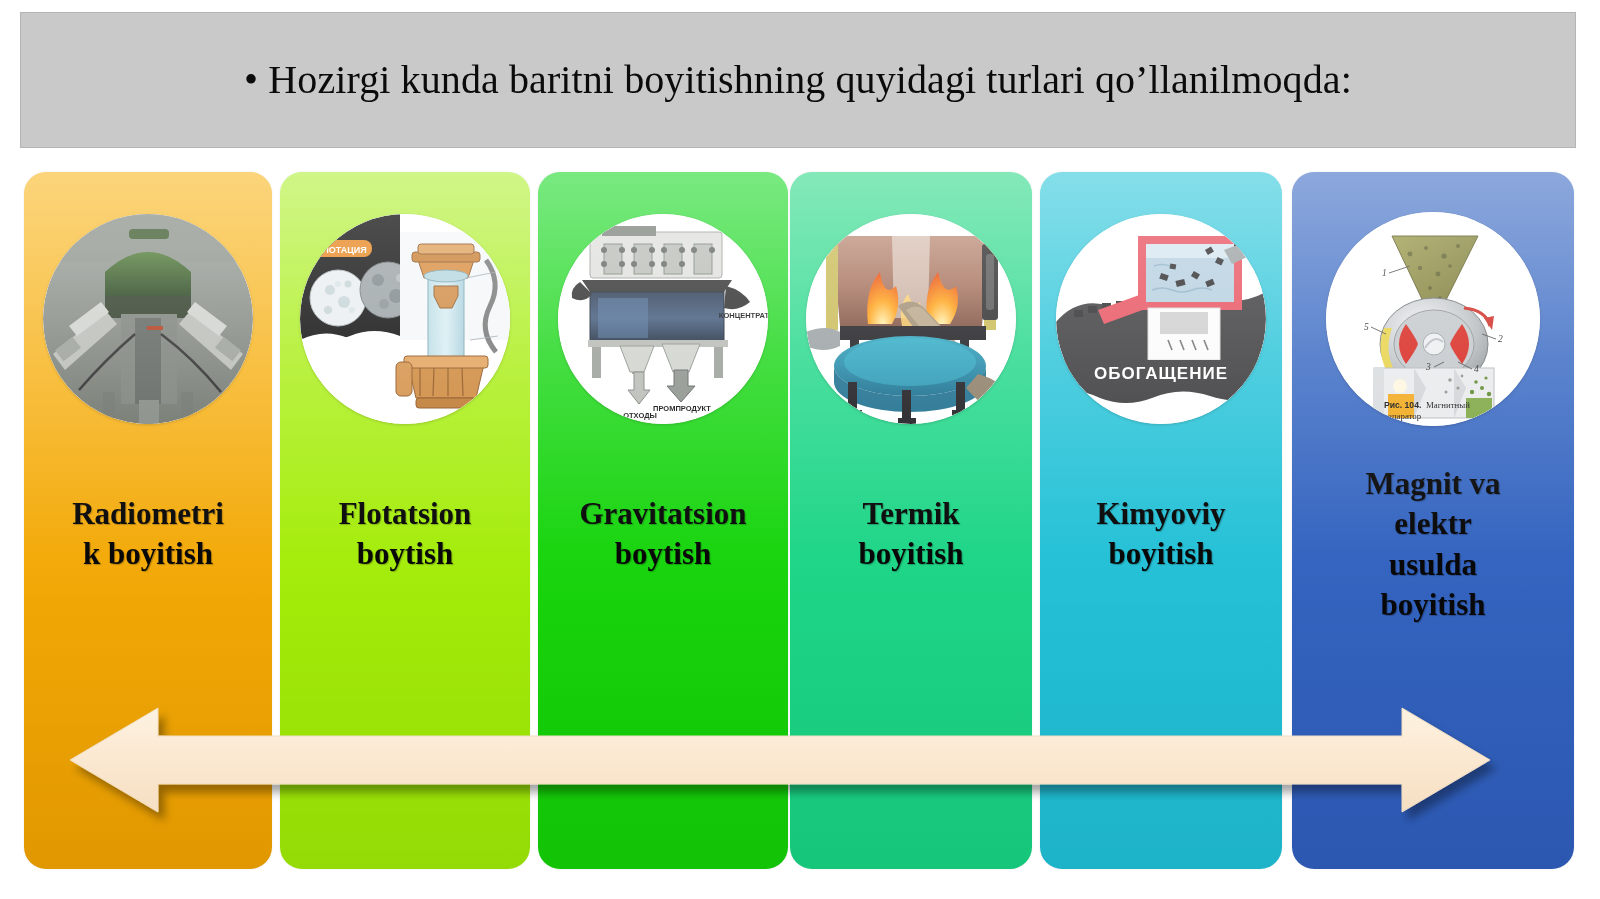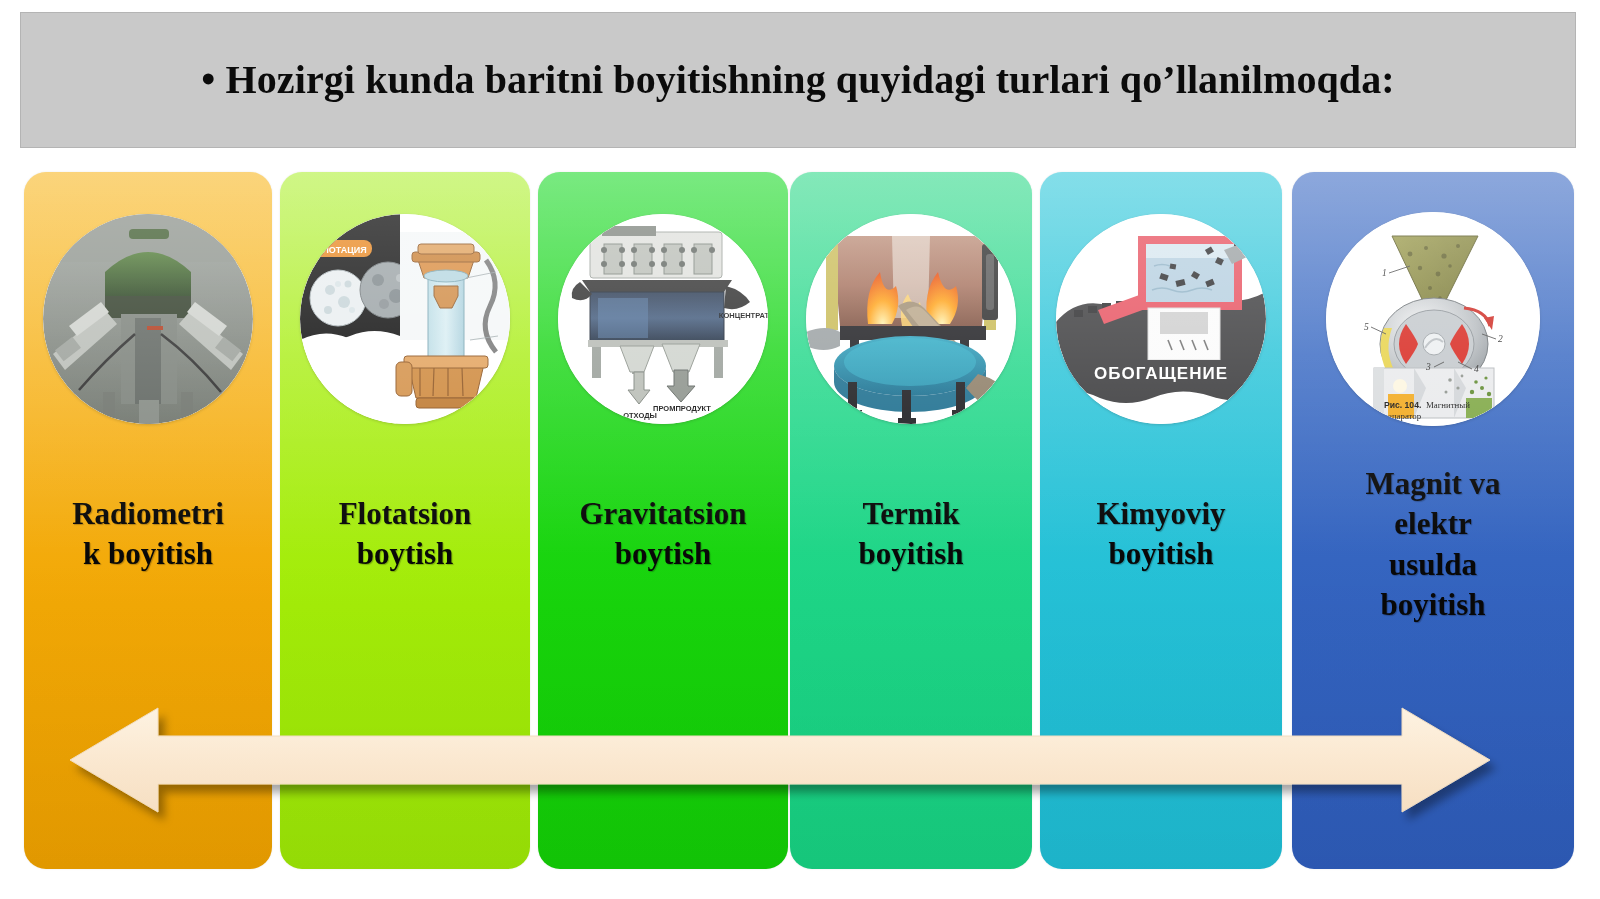--- a/index.html
+++ b/index.html
@@ -17,21 +17,21 @@
     width: 1556px; height: 136px;
     background: #c9c9c9;
     border: 1px solid #b4b4b4;
     display: flex; align-items: center; justify-content: center;
   }
   .title-text {
     display: block;
     width: 1330px;
     text-align: center;
     font-size: 40px;
-    font-weight: bold;
+    font-weight: normal;
     line-height: 1.28;
     color: #0b0b0b;
     letter-spacing: .1px;
   }
   .title-text::before {
     content: "\2022\00a0";
   }
 
   
   .cards {

